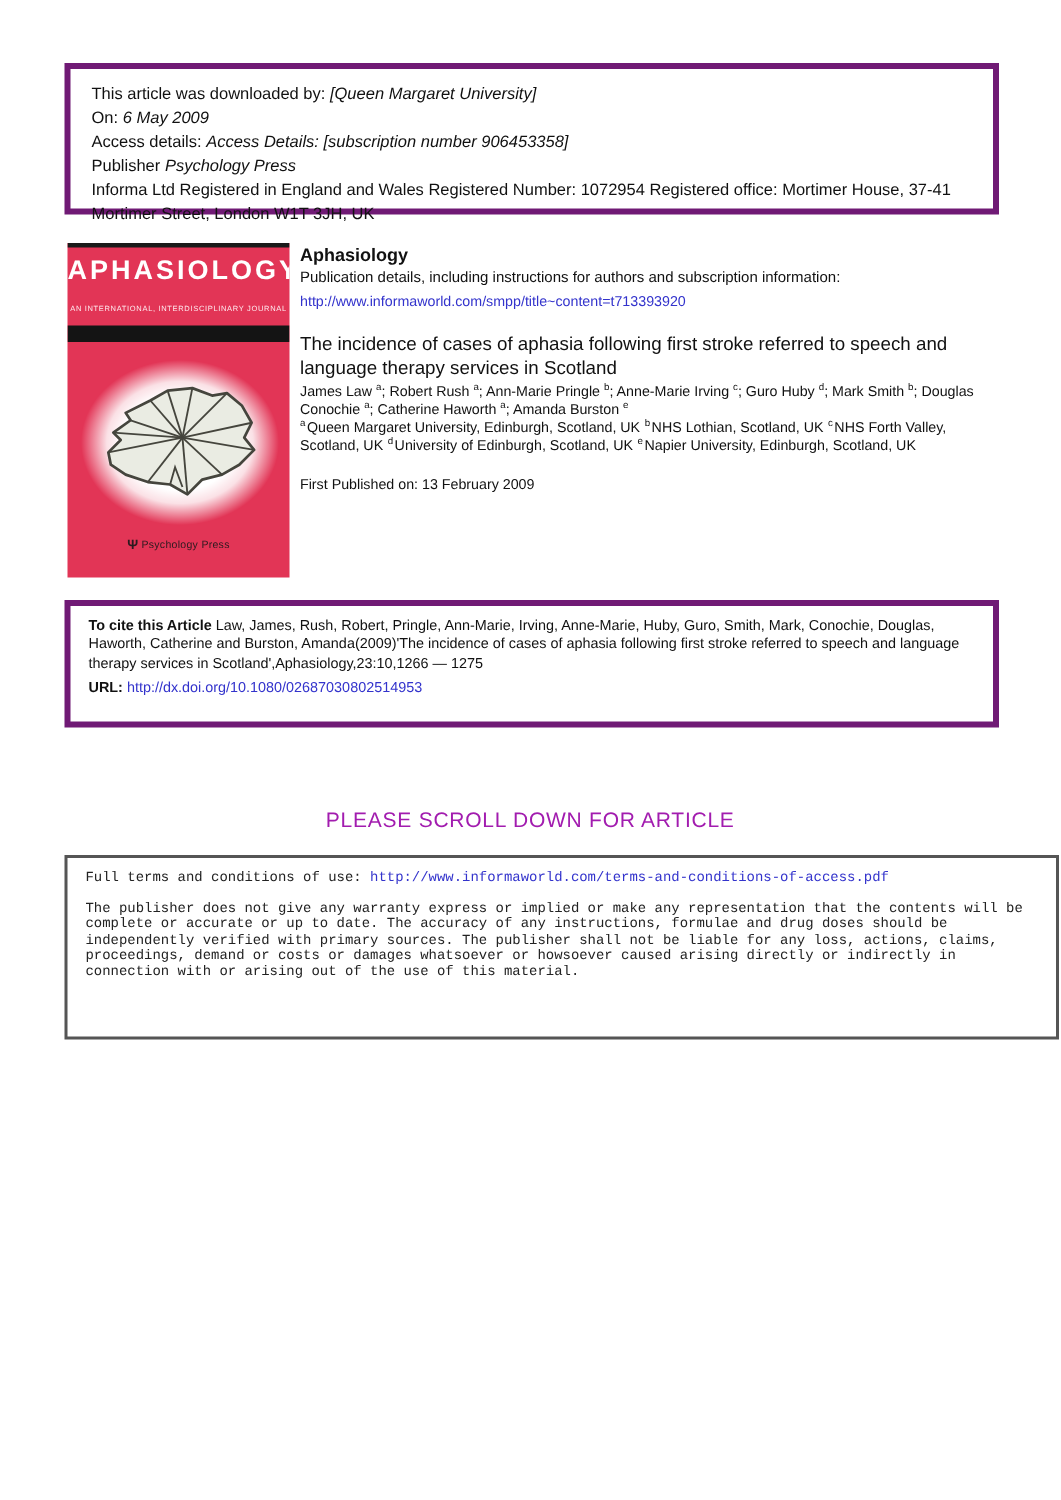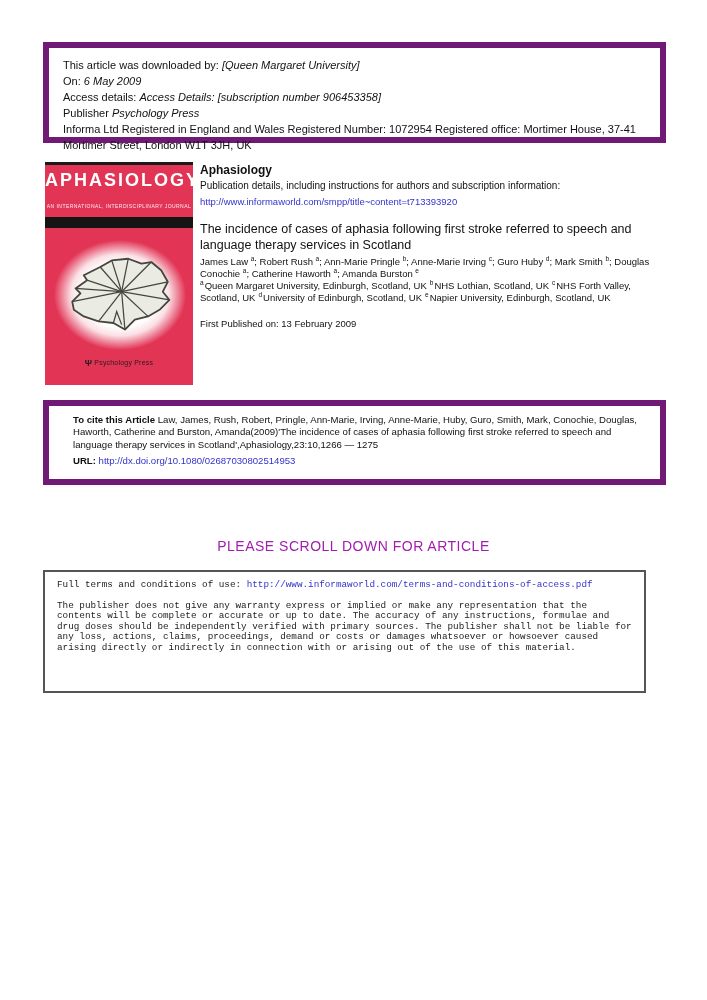--- a/index.html
+++ b/index.html
@@ -1,20 +1,20 @@
 <!DOCTYPE html>
 <html><head>
 <meta charset="utf-8">
 <style>
   html,body { margin:0; padding:0; background:#fff; }
   .page {
     position:relative; width:707px; height:1000px; background:#ffffff;
     font-family:"Liberation Sans", sans-serif; color:#111; overflow:hidden;
   }
-  .box { position:absolute; border:6px solid #701a75; background:#fff; box-sizing:border-box; }
+  .box { position:absolute; border:4px solid #701a75; background:#fff; box-sizing:border-box; }
 
   
   .notice-box { left:43px; top:42px; width:623px; height:101px; padding:9px 14px; font-size:11px; line-height:16px; }
   .it { font-style:italic; }
 
   
   .cover { position:absolute; left:45px; top:162px; width:148px; height:223px; background:#e23556; overflow:hidden; }
   .cover-top-strip { position:absolute; left:0; top:0; width:100%; height:3px; background:#1a1a1a; }
   .cover-title {
     position:absolute; left:0; top:8px; width:100%; text-align:center;
@@ -46,32 +46,32 @@
   .authors { margin-top:3px; font-size:9.5px; line-height:12px; }
   .author:not(:last-child)::after { content:"; "; }
   .authors sup, .affils sup { font-size:6.5px; vertical-align:4px; line-height:0; }
   .affils { margin-top:0px; font-size:9.5px; line-height:12px; }
   .affil { margin-right:3px; }
   .affil sup { margin-right:1px; }
   .first-pub { margin-top:14px; font-size:9.5px; }
 
   
   .cite-box { left:43px; top:400px; width:623px; height:85px; padding:8px 12px; font-size:9.6px; line-height:12.3px; }
-  .cite-box p { margin:0 0 4px 12px; }
+  .cite-box p { margin:0 0 4px 0; }
   .cite-box .lbl { font-weight:bold; }
 
   
   .scroll-notice {
     position:absolute; left:0; top:538px; width:707px; text-align:center;
     font-size:14px; letter-spacing:0.5px; color:#a21caf;
   }
 
   
   .terms-box {
-    left:43px; top:570px; width:603px; height:123px; border:2px solid #555;
+    left:43px; top:570px; width:663px; height:123px; border:2px solid #555;
     padding:8px 12px; font-family:"Liberation Mono", monospace; font-size:9.3px; line-height:10.5px; color:#222;
   }
   .terms-box p { margin:0 0 10px 0; }
   .terms-box .mono-link { font-family:"Liberation Mono", monospace; }
 
   svg.brain { display:block; }
 </style>
 </head>
 <body>
 

